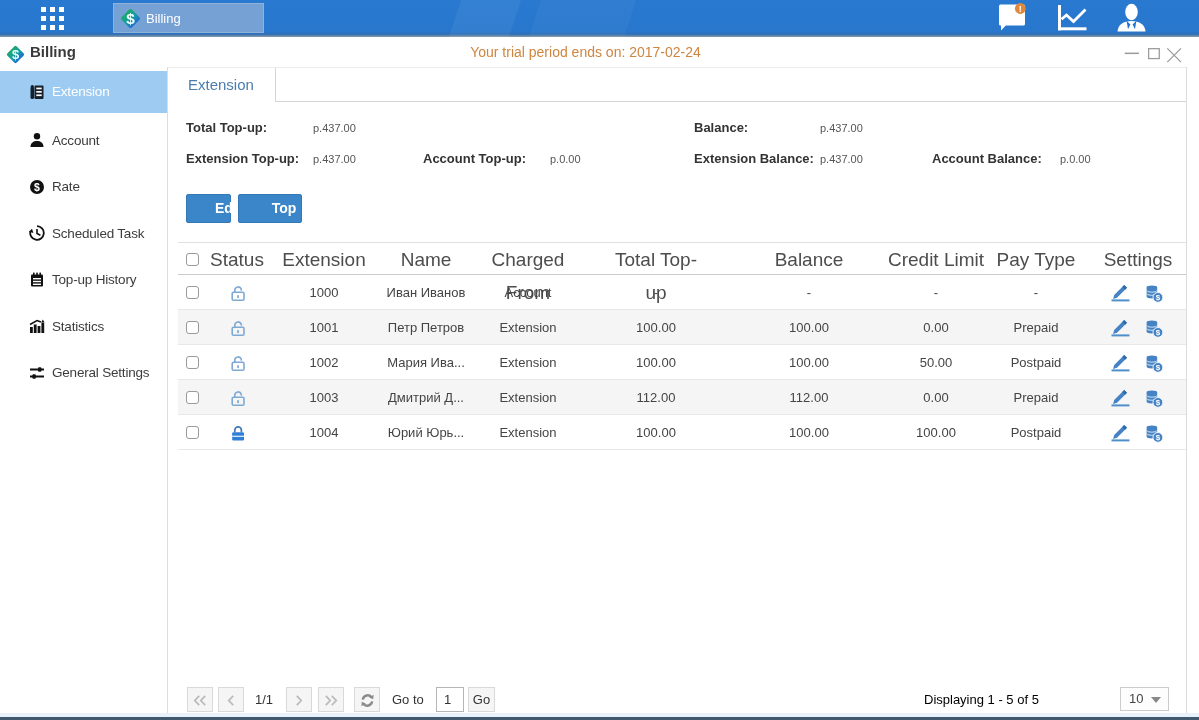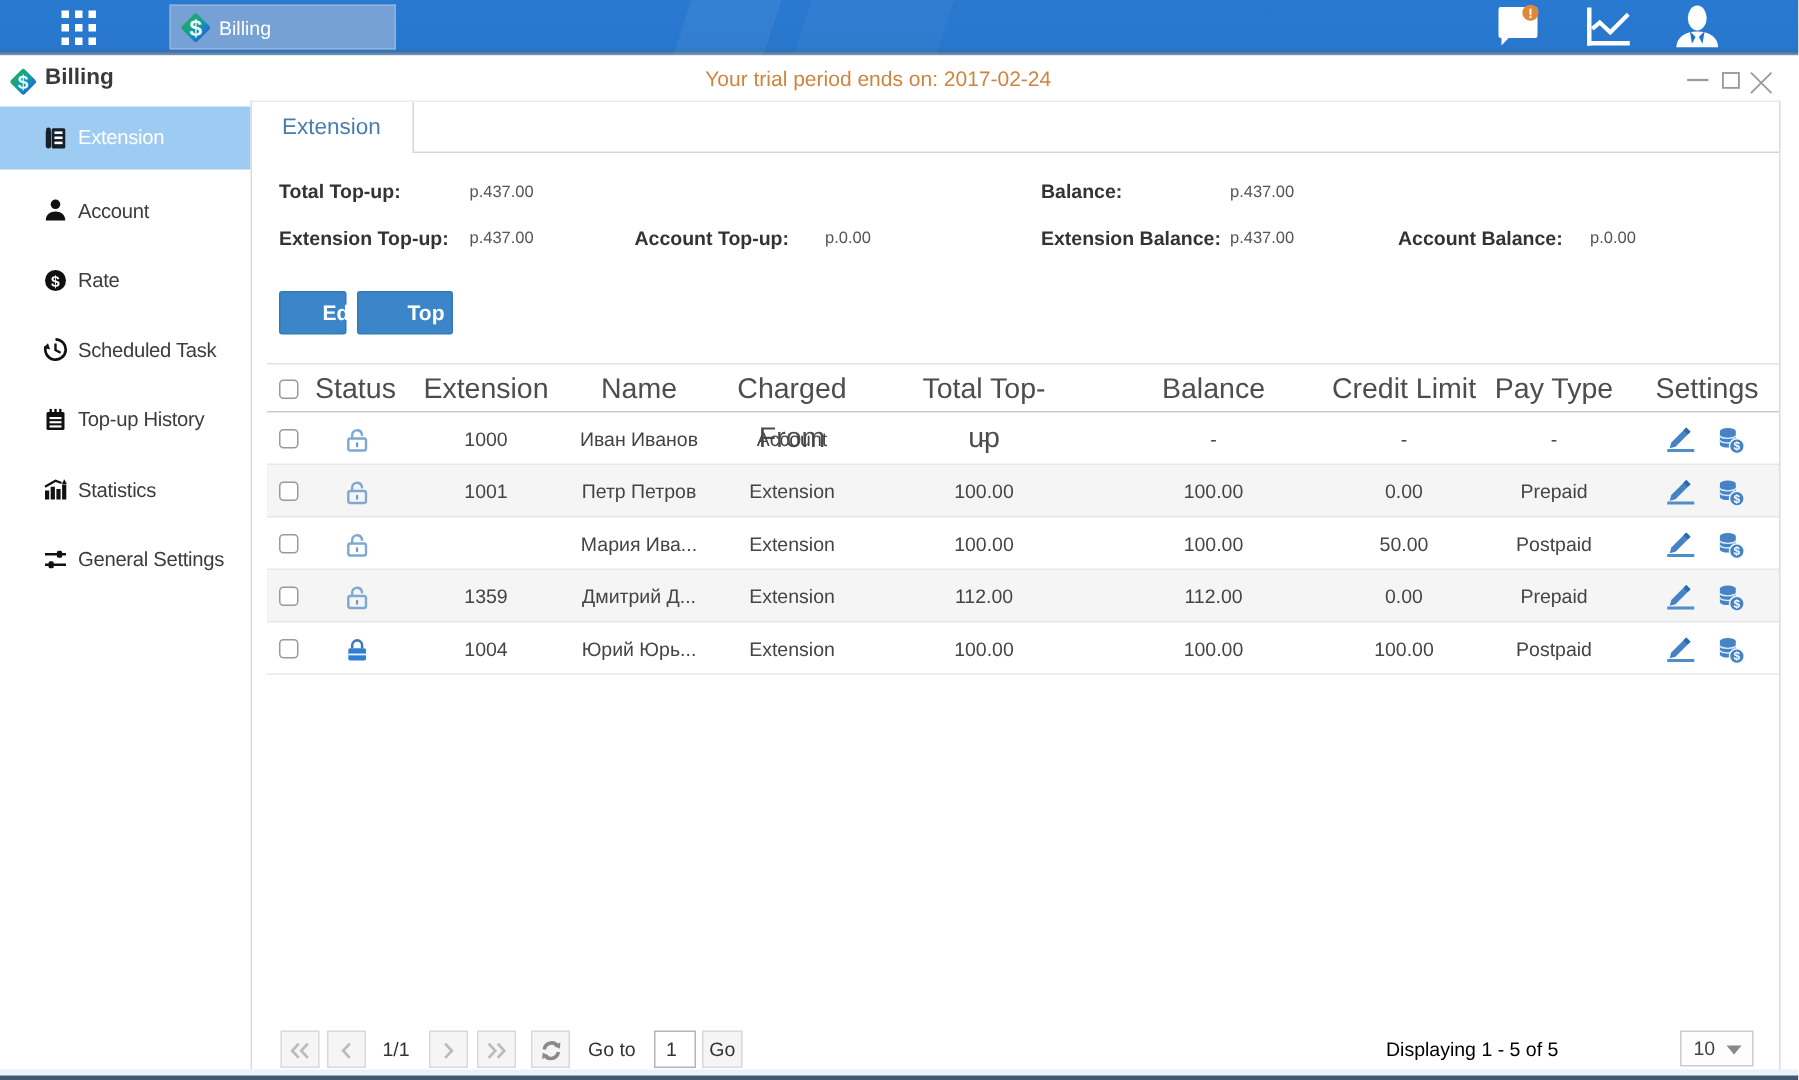--- a/index.html
+++ b/index.html
@@ -289,20 +289,21 @@
         <text x="11.9" y="15.2" font-size="8" font-weight="bold" fill="#fff" text-anchor="middle" font-family="Liberation Sans">$</text>
       </svg>
   </div>
   <div class="trow" style="top:103px">
     <div class="cb" style="left:8px;top:11px"></div>
     <svg style="position:absolute;left:52px;top:10px" width="16" height="17" viewBox="0 0 16 17">
         <path d="M4.8 7.2 V4.9 a3.3 3.3 0 0 1 6.4 -0.8 l0.2 1.5" stroke="#7fa9d3" stroke-width="1.6" fill="none"></path>
         <rect x="2.2" y="7.3" width="11.8" height="8" rx="1.3" stroke="#7fa9d3" stroke-width="1.6" fill="none"></rect>
         <rect x="7.3" y="9.9" width="1.5" height="3.4" rx="0.75" fill="#6b9cc9"></rect>
       </svg>
+    <div class="td" style="left:96px;width:100px">1002</div>
     <div class="td" style="left:198px;width:100px">Мария Ива...</div>
     <div class="td" style="left:300px;width:100px">Extension</div>
     <div class="td" style="left:428px;width:100px">100.00</div>
     <div class="td" style="left:581px;width:100px">100.00</div>
     <div class="td" style="left:708px;width:100px">50.00</div>
     <div class="td" style="left:808px;width:100px">Postpaid</div>
     <svg style="position:absolute;left:931px;top:9px" width="23" height="19" viewBox="0 0 23 19">
         <path d="M2.5 16.4 h18" stroke="#4e8ecb" stroke-width="2" fill="none"></path>
         <path d="M15.2 1 l2.8 2.8 -10 10 -3.9 1.1 1.1 -3.9 z" fill="#4583c4"></path>
         <path d="M15.2 1 l2.8 2.8 -1.9 1.9 -2.8 -2.8 z" fill="#2f6ba8"></path>
@@ -314,21 +315,21 @@
         <text x="11.9" y="15.2" font-size="8" font-weight="bold" fill="#fff" text-anchor="middle" font-family="Liberation Sans">$</text>
       </svg>
   </div>
   <div class="trow odd" style="top:138px">
     <div class="cb" style="left:8px;top:11px"></div>
     <svg style="position:absolute;left:52px;top:10px" width="16" height="17" viewBox="0 0 16 17">
         <path d="M4.8 7.2 V4.9 a3.3 3.3 0 0 1 6.4 -0.8 l0.2 1.5" stroke="#7fa9d3" stroke-width="1.6" fill="none"></path>
         <rect x="2.2" y="7.3" width="11.8" height="8" rx="1.3" stroke="#7fa9d3" stroke-width="1.6" fill="none"></rect>
         <rect x="7.3" y="9.9" width="1.5" height="3.4" rx="0.75" fill="#6b9cc9"></rect>
       </svg>
-    <div class="td" style="left:96px;width:100px">1359</div>
+    <div class="td" style="left:96px;width:100px">1003</div>
     <div class="td" style="left:198px;width:100px">Дмитрий Д...</div>
     <div class="td" style="left:300px;width:100px">Extension</div>
     <div class="td" style="left:428px;width:100px">112.00</div>
     <div class="td" style="left:581px;width:100px">112.00</div>
     <div class="td" style="left:708px;width:100px">0.00</div>
     <div class="td" style="left:808px;width:100px">Prepaid</div>
     <svg style="position:absolute;left:931px;top:9px" width="23" height="19" viewBox="0 0 23 19">
         <path d="M2.5 16.4 h18" stroke="#4e8ecb" stroke-width="2" fill="none"></path>
         <path d="M15.2 1 l2.8 2.8 -10 10 -3.9 1.1 1.1 -3.9 z" fill="#4583c4"></path>
         <path d="M15.2 1 l2.8 2.8 -1.9 1.9 -2.8 -2.8 z" fill="#2f6ba8"></path>

